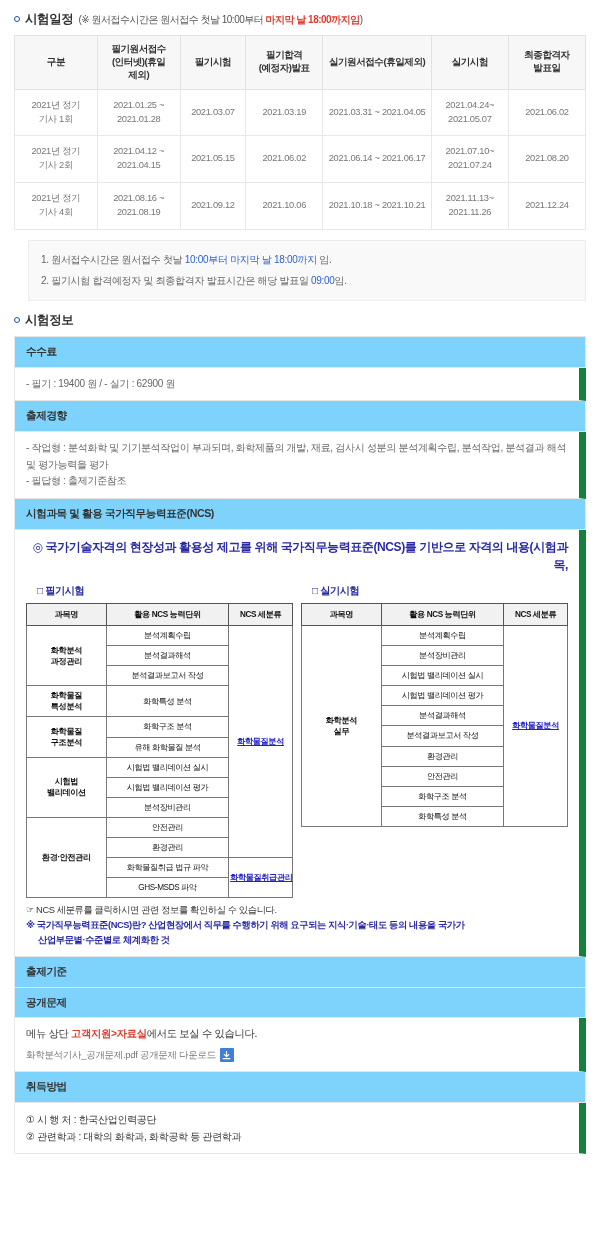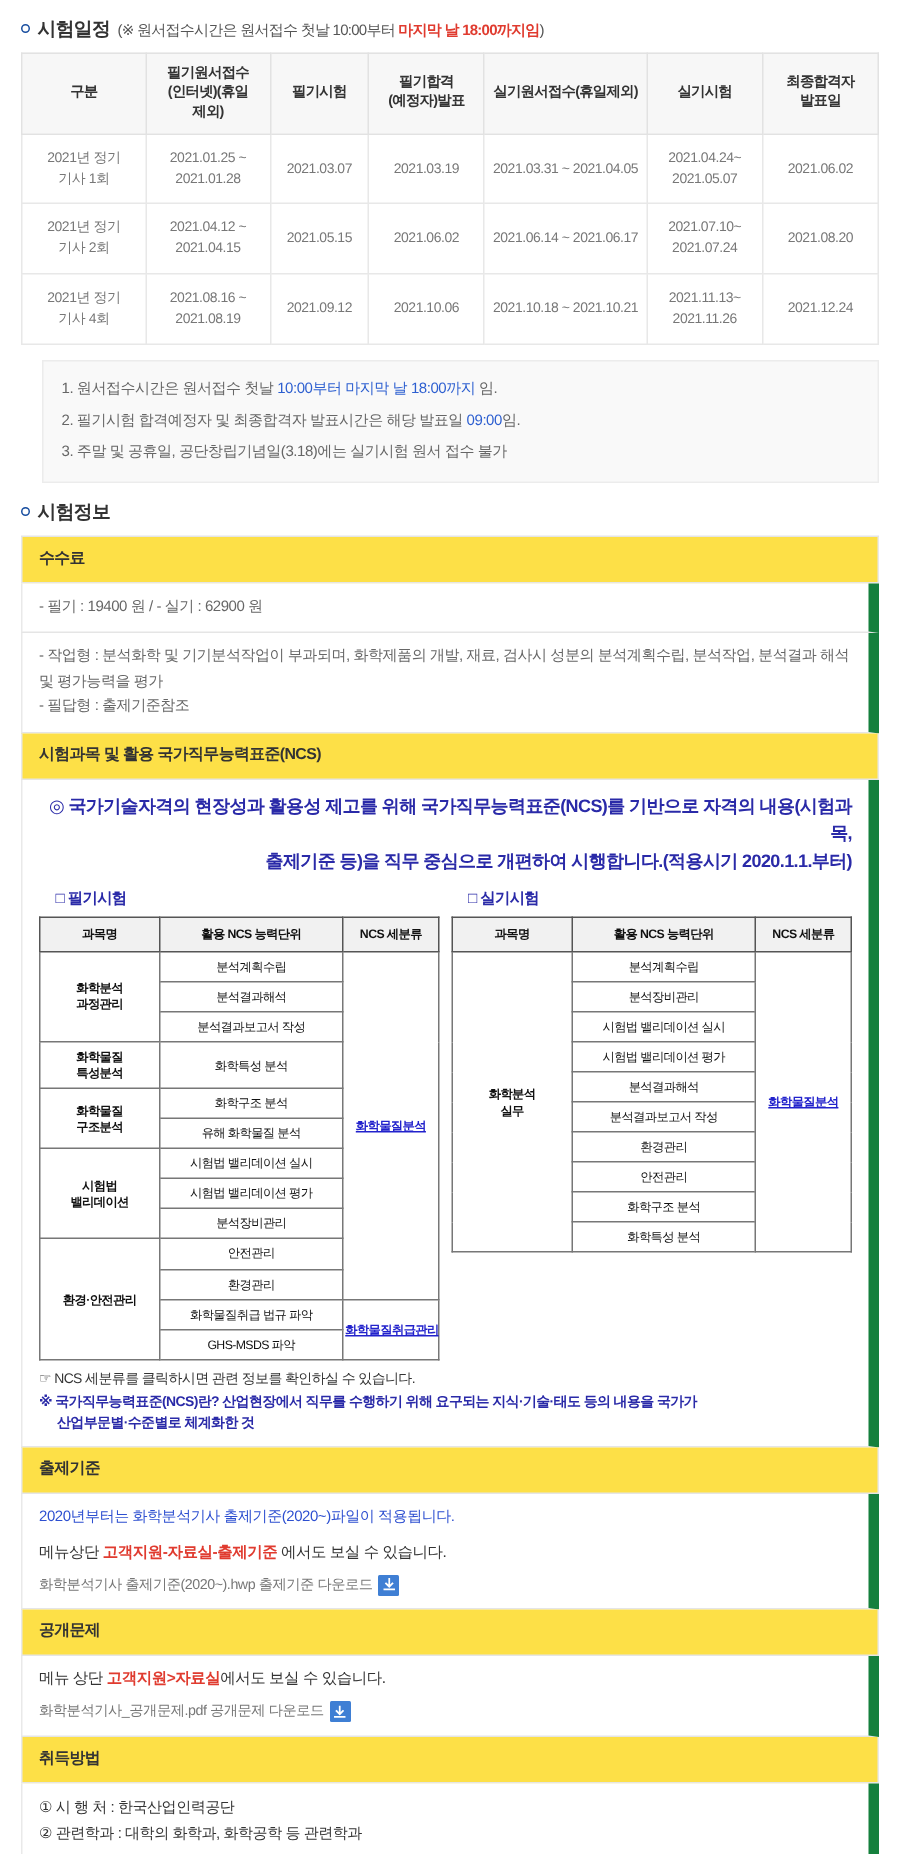--- a/index.html
+++ b/index.html
@@ -88,21 +88,21 @@
     font-size: 10px;
     color: #666;
     padding: 3px 0;
     letter-spacing: -0.3px;
   }
   .notes .blue { color: #2d5fd0; }
 
   
   .panel { margin: 0 14px; border-top: 1px solid #e5e5e5; }
   .panel-row-head {
-    background: #fde047;
+    background: #7dd3fc;
     border-bottom: 1px solid #e5e5e5;
     border-left: 1px solid #e9e9e9;
     border-right: 1px solid #e9e9e9;
     padding: 7px 11px;
     font-weight: bold;
     font-size: 10.6px;
     color: #333;
     letter-spacing: -0.4px;
   }
   .panel-row-body {
@@ -266,45 +266,44 @@
             <td>2021.11.13~<br>2021.11.26</td>
             <td>2021.12.24</td>
           </tr>
         </tbody>
     </table>
   </div>
 
   <ul class="notes">
     <li><span>1. 원서접수시간은 원서접수 첫날 </span><span class="blue">10:00부터 마지막 날 18:00까지</span><span> 임.</span></li>
     <li><span>2. 필기시험 합격예정자 및 최종합격자 발표시간은 해당 발표일 </span><span class="blue">09:00</span><span>임.</span></li>
-    <li>3. 주말 및 공휴일, 공단창립기념일(3.18)에는 실기시험 원서 접수 불가</li>
   </ul>
 
   <div class="sec-head">
     <span class="bullet"></span>
     <span class="title">시험정보</span>
   </div>
 
   <div class="panel">
 
     <div class="panel-row-head">수수료</div>
     <div class="panel-row-body">
       <p>- 필기 : 19400 원 / - 실기 : 62900 원</p>
     </div>
 
+    <div class="panel-row-head">출제경향</div>
     <div class="panel-row-body">
       <p>- 작업형 : 분석화학 및 기기분석작업이 부과되며, 화학제품의 개발, 재료, 검사시 성분의 분석계획수립, 분석작업, 분석결과 해석 및 평가능력을 평가</p>
       <p>- 필답형 : 출제기준참조</p>
     </div>
 
     <div class="panel-row-head">시험과목 및 활용 국가직무능력표준(NCS)</div>
     <div class="panel-row-body">
       <div class="ncs-intro">
         <span>◎ 국가기술자격의 현장성과 활용성 제고를 위해 국가직무능력표준(NCS)를 기반으로 자격의 내용(시험과목,</span>
-        <span class="l2">출제기준 등)을 직무 중심으로 개편하여 시행합니다.(적용시기 2020.1.1.부터)</span>
       </div>
 
       <div class="ncs-cols">
         <div class="ncs-col">
           <div class="ncs-col-title">□ 필기시험</div>
           <table class="ncs">
             <colgroup>
                 <col style="width:30%">
                 <col style="width:46%">
                 <col style="width:24%">
@@ -423,32 +422,20 @@
       <div class="ncs-foot">
         <div class="ln1">☞ NCS 세분류를 클릭하시면 관련 정보를 확인하실 수 있습니다.</div>
         <div class="ln2">
           <span>※ 국가직무능력표준(NCS)란? 산업현장에서 직무를 수행하기 위해 요구되는 지식·기술·태도 등의 내용을 국가가</span>
           <span class="cont">산업부문별·수준별로 체계화한 것</span>
         </div>
       </div>
     </div>
 
     <div class="panel-row-head">출제기준</div>
-    <div class="panel-row-body">
-      <div class="blue-line">2020년부터는 화학분석기사 출제기준(2020~)파일이 적용됩니다.</div>
-      <div class="menu-line"><span>메뉴상단 </span><span class="red">고객지원-자료실-출제기준</span><span> 에서도 보실 수 있습니다.</span></div>
-      <div class="dl-line">
-        <span>화학분석기사 출제기준(2020~).hwp 출제기준 다운로드</span>
-        <span class="dl-btn">
-          <svg width="9" height="9" viewBox="0 0 10 10" aria-hidden="true">
-              <path d="M5 0.7 L5 5.6 M2.6 4.0 L5 6.4 L7.4 4.0 M1.4 8.4 L8.6 8.4" stroke="#ffffff" stroke-width="1.3" fill="none" stroke-linecap="square"></path>
-            </svg>
-        </span>
-      </div>
-    </div>
 
     <div class="panel-row-head">공개문제</div>
     <div class="panel-row-body">
       <div class="menu-line"><span>메뉴 상단 </span><span class="red">고객지원&gt;자료실</span><span>에서도 보실 수 있습니다.</span></div>
       <div class="dl-line">
         <span>화학분석기사_공개문제.pdf 공개문제 다운로드</span>
         <span class="dl-btn">
           <svg width="9" height="9" viewBox="0 0 10 10" aria-hidden="true">
               <path d="M5 0.7 L5 5.6 M2.6 4.0 L5 6.4 L7.4 4.0 M1.4 8.4 L8.6 8.4" stroke="#ffffff" stroke-width="1.3" fill="none" stroke-linecap="square"></path>
             </svg>

